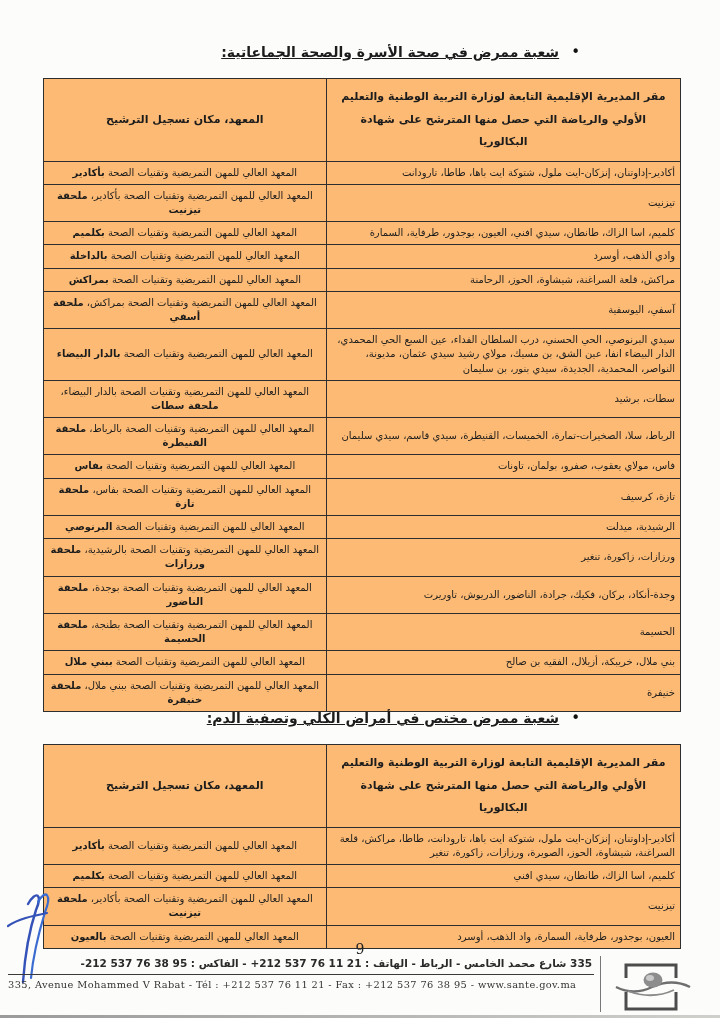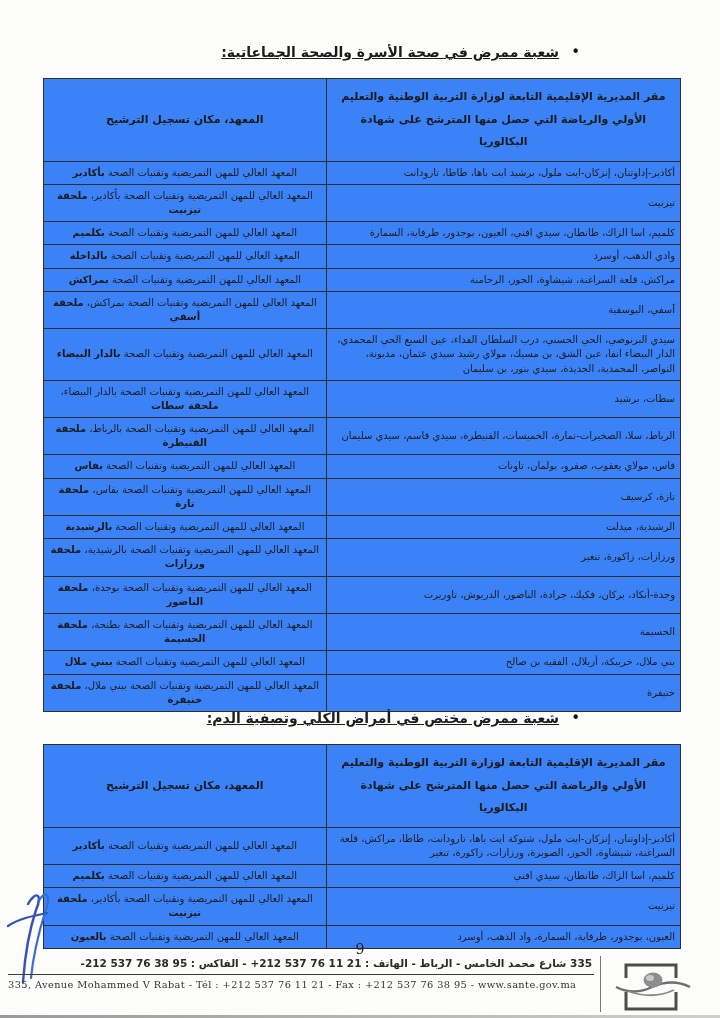--- a/index.html
+++ b/index.html
@@ -31,21 +31,21 @@
   #title-1{top:44px;}
   #title-2{top:710px;}
 
   
   .data-table{
     position:absolute;
     right:39px;
     width:638px;
     border-collapse:collapse;
     table-layout:fixed;
-    background:#3b82f6;
+    background:#fdba74;
   }
   #table-1{top:78px;}
   #table-2{top:744px;}
   .data-table th,.data-table td{
     border:1.2px solid #2e2e2e;
     vertical-align:middle;
   }
   .data-table th{
     font-size:11px;font-weight:bold;
     text-align:center;
@@ -118,21 +118,21 @@
 
   <table class="data-table" id="table-1">
     <thead>
       <tr>
         <th class="col-regions">مقر المديرية الإقليمية التابعة لوزارة التربية الوطنية والتعليم الأولي والرياضة التي حصل منها المترشح على شهادة البكالوريا</th>
         <th class="col-institute">المعهد، مكان تسجيل الترشيح</th>
       </tr>
     </thead>
     <tbody>
         <tr>
-          <td class="cell-regions">أكادير-إداوتنان، إنزكان-ايت ملول، برشيد ايت باها، طاطا، تارودانت</td>
+          <td class="cell-regions">أكادير-إداوتنان، إنزكان-ايت ملول، شتوكة ايت باها، طاطا، تارودانت</td>
           <td class="cell-institute"><span>المعهد العالي للمهن التمريضية وتقنيات الصحة </span><b>بأكادير</b></td>
         </tr>
         <tr>
           <td class="cell-regions">تيزنيت</td>
           <td class="cell-institute"><span>المعهد العالي للمهن التمريضية وتقنيات الصحة بأكادير، </span><b>ملحقة تيزنيت</b></td>
         </tr>
         <tr>
           <td class="cell-regions">كلميم، اسا الزاك، طانطان، سيدي افني، العيون، بوجدور، طرفاية، السمارة</td>
           <td class="cell-institute"><span>المعهد العالي للمهن التمريضية وتقنيات الصحة </span><b>بكلميم</b></td>
         </tr>
@@ -163,21 +163,21 @@
         <tr>
           <td class="cell-regions">فاس، مولاي يعقوب، صفرو، بولمان، تاونات</td>
           <td class="cell-institute"><span>المعهد العالي للمهن التمريضية وتقنيات الصحة </span><b>بفاس</b></td>
         </tr>
         <tr>
           <td class="cell-regions">تازة، كرسيف</td>
           <td class="cell-institute"><span>المعهد العالي للمهن التمريضية وتقنيات الصحة بفاس، </span><b>ملحقة تازة</b></td>
         </tr>
         <tr>
           <td class="cell-regions">الرشيدية، ميدلت</td>
-          <td class="cell-institute"><span>المعهد العالي للمهن التمريضية وتقنيات الصحة </span><b>بالرشيدية</b></td>
+          <td class="cell-institute"><span>المعهد العالي للمهن التمريضية وتقنيات الصحة </span><b>البرنوصي</b></td>
         </tr>
         <tr>
           <td class="cell-regions">ورزازات، زاكورة، تنغير</td>
           <td class="cell-institute"><span>المعهد العالي للمهن التمريضية وتقنيات الصحة بالرشيدية، </span><b>ملحقة ورزازات</b></td>
         </tr>
         <tr>
           <td class="cell-regions">وجدة-أنكاد، بركان، فكيك، جرادة، الناضور، الدريوش، تاوريرت</td>
           <td class="cell-institute"><span>المعهد العالي للمهن التمريضية وتقنيات الصحة بوجدة، </span><b>ملحقة الناضور</b></td>
         </tr>
         <tr>

